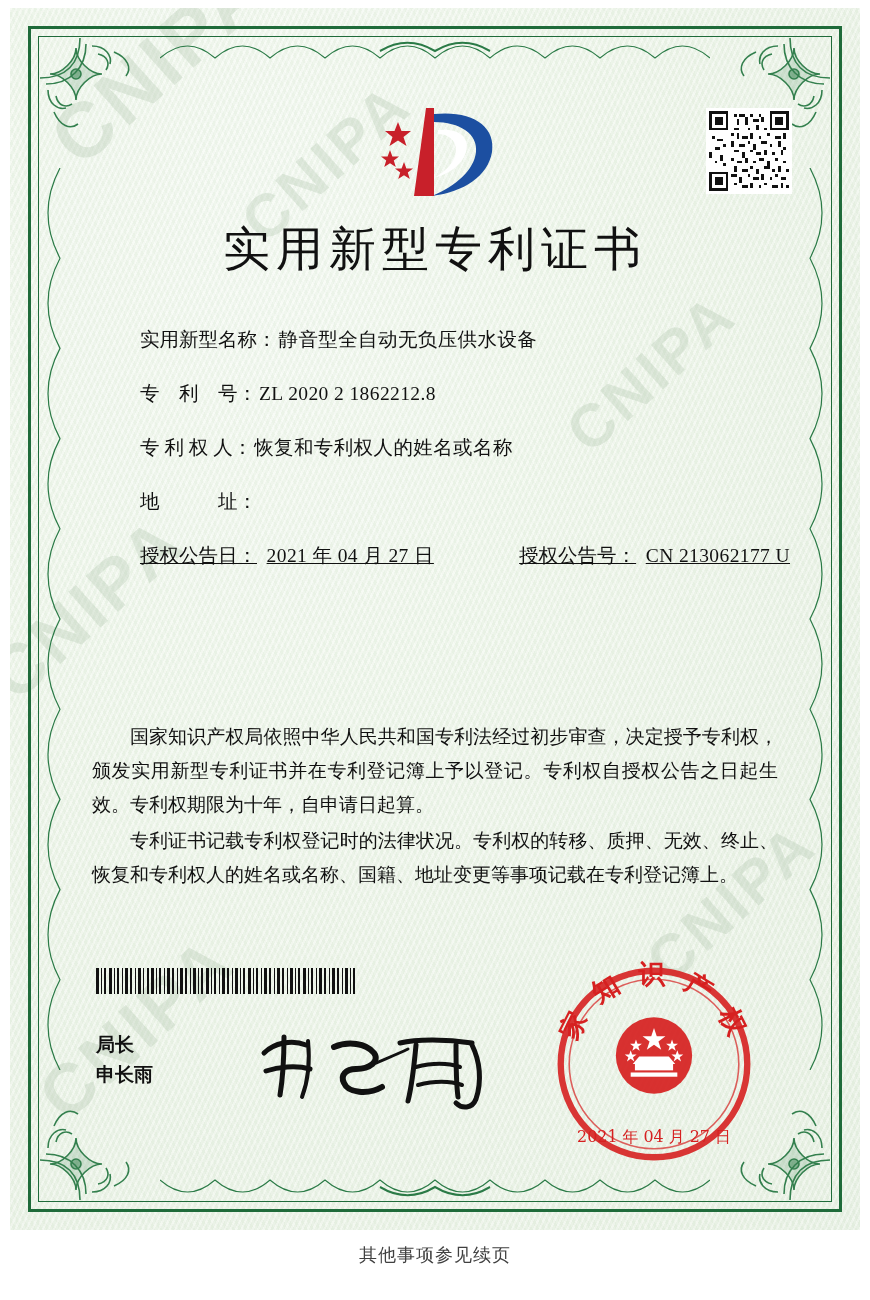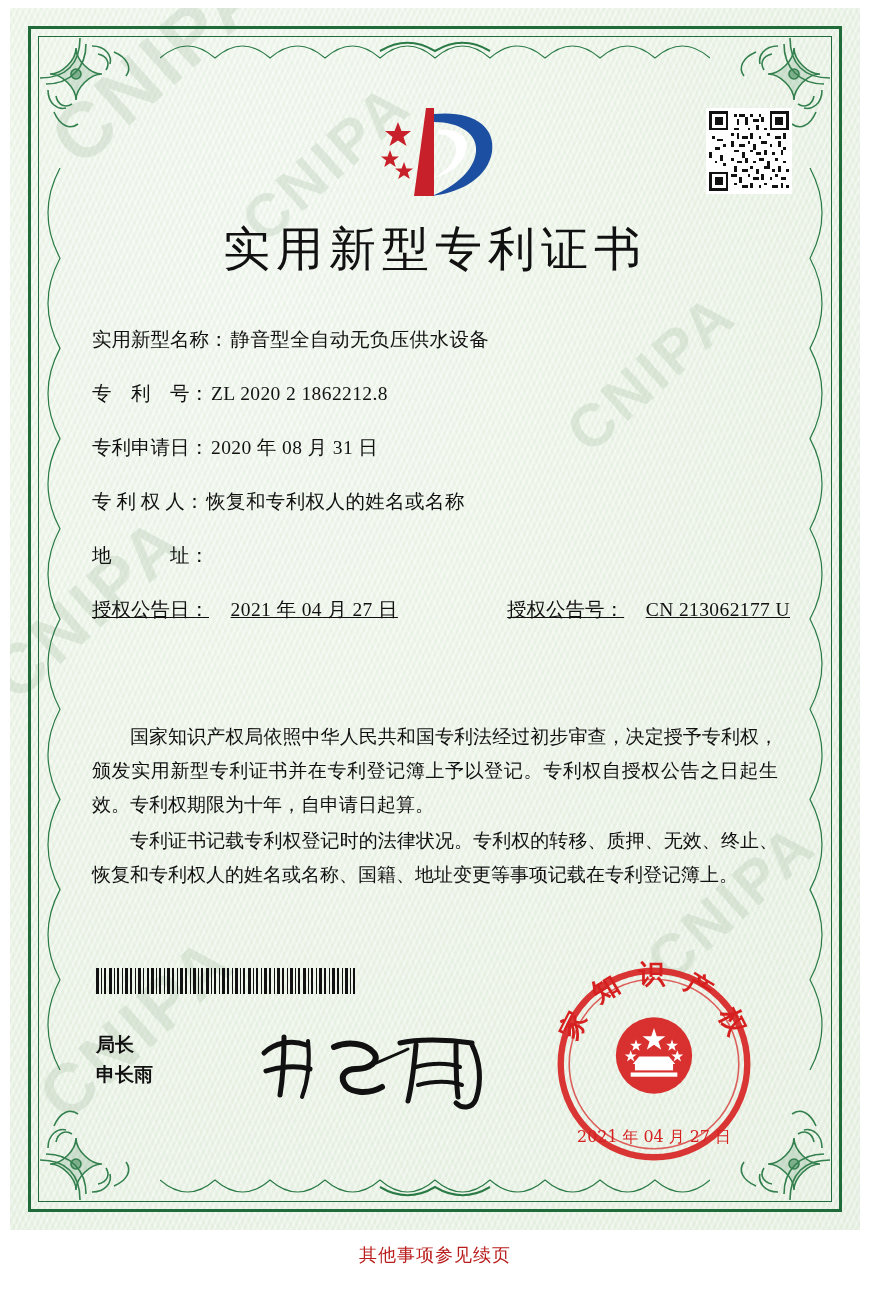--- a/index.html
+++ b/index.html
@@ -146,20 +146,21 @@
   .fields {
     position: absolute;
     left: 22px; right: 10px; top: 258px;
   }
   .field-row {
     display: flex;
     align-items: baseline;
     font-size: 19.5px;
     margin-bottom: 27px;
     color: #111;
+    margin-left: 48px;
   }
   .field-label {
     white-space: pre;
     flex: 0 0 auto;
   }
   .field-value {
     margin-left: 2px;
     letter-spacing: .4px;
   }
   .field-row.split { justify-content: space-between; text-decoration: underline; }
@@ -213,21 +214,21 @@
     font-size: 18px;
     color: #111;
   }
 
   .footer-note {
     position: absolute;
     left: 0; right: 0; top: 1243px;
     text-align: center;
     font-size: 18px;
     letter-spacing: 1px;
-    color: #b91c1c;
+    color: #404040;
   }
 </style>
 </head>
 <body>
 
 <div class="cert-page">
 
   <div class="paper-wash"></div>
 
   <div class="watermark wm1">CNIPA</div>
@@ -442,24 +443,20 @@
     <div class="fields">
       <div class="field-row">
         <span class="field-label">实用新型名称：</span>
         <span class="field-value">静音型全自动无负压供水设备</span>
       </div>
       <div class="field-row">
         <span class="field-label">专　利　号：</span>
         <span class="field-value">ZL 2020 2 1862212.8</span>
       </div>
       <div class="field-row">
-        <span class="field-label">专利申请日：</span>
-        <span class="field-value">2020 年 08 月 31 日</span>
-      </div>
-      <div class="field-row">
         <span class="field-label">专 利 权 人：</span>
         <span class="field-value">恢复和专利权人的姓名或名称</span>
       </div>
       <div class="field-row">
         <span class="field-label">地　　　址：</span>
       </div>
       <div class="field-row split">
         <span class="field-label">授权公告日：</span>
         <span class="field-value">2021 年 04 月 27 日</span>
         <span class="spacer"></span>

